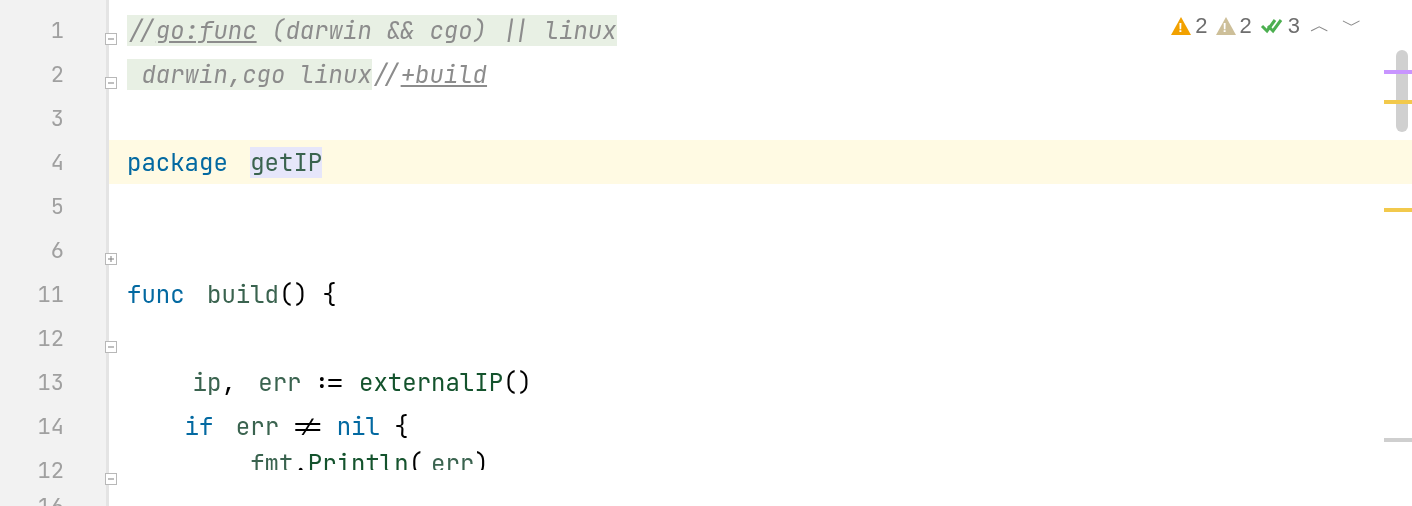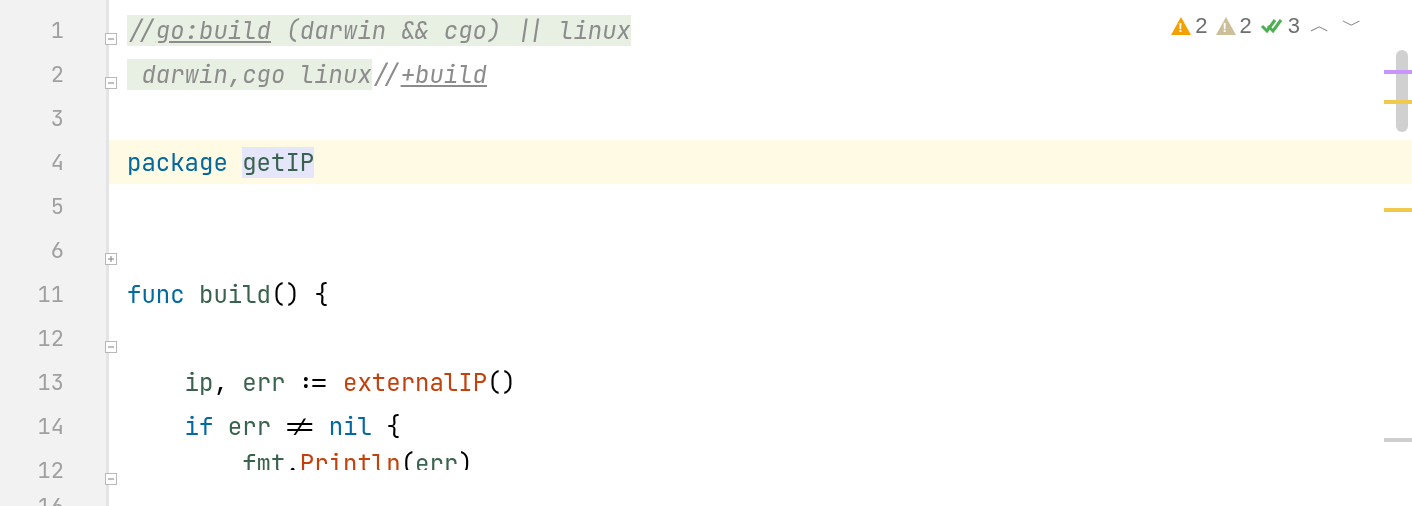--- a/index.html
+++ b/index.html
@@ -99,22 +99,22 @@
       align-items: center;
       padding-left: 18px;
       white-space: pre;
       position: relative;
     }
     .code-line.current {
       background: #fffae3;
     }
     .c-comment { color: #8c8c8c; font-style: italic; }
     .c-keyword { color: #0369a1; }
-    .c-ident { color: #3a634f; }
-    .c-func { color: #c2410c; }
+    .c-ident { color: #3a634f; margin-left: 8px; }
+    .c-func { color: #14532d; }
     .c-pkg-hi { background: #e6e6fa; }
     .c-dots-hi { background: #e8f0e4; }
     .hl-green { background: #e8f0e4; }
     .underline { text-decoration: underline; text-decoration-color: #8c8c8c; }
     .bulb {
       position: absolute;
       left: 32px;
       top: 6px;
       width: 28px;
       height: 32px;
@@ -266,21 +266,21 @@
       <span class="fold-icon"><span class="fold-minus"></span></span>
     </div>
     <div class="gutter-line" style="height:22px;align-items:flex-start;">
       <span>16</span>
     </div>
   </div>
 
   <div class="code-area">
 
     <div class="code-line">
-      <span class="c-comment hl-green"><span>//</span><span class="underline">go:build</span></span><span class="c-comment hl-green"> (darwin &amp;&amp; cgo) || linux</span>
+      <span class="c-comment hl-green"><span>//</span><span class="underline">go:func</span></span><span class="c-comment hl-green"> (darwin &amp;&amp; cgo) || linux</span>
     </div>
 
     <div class="code-line">
       <span class="c-comment hl-green"> darwin,cgo linux</span><span class="c-comment"><span>//</span><span class="underline">+build</span></span>
     </div>
 
     <div class="code-line">
       <span class="bulb">
         <span class="bulb-top"></span><span class="bulb-base"></span>
       </span>

